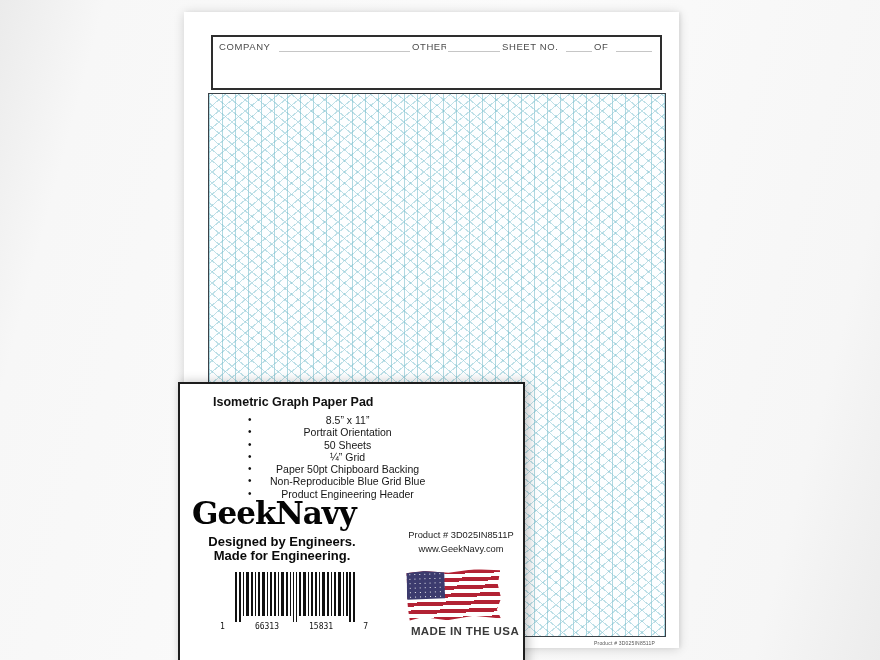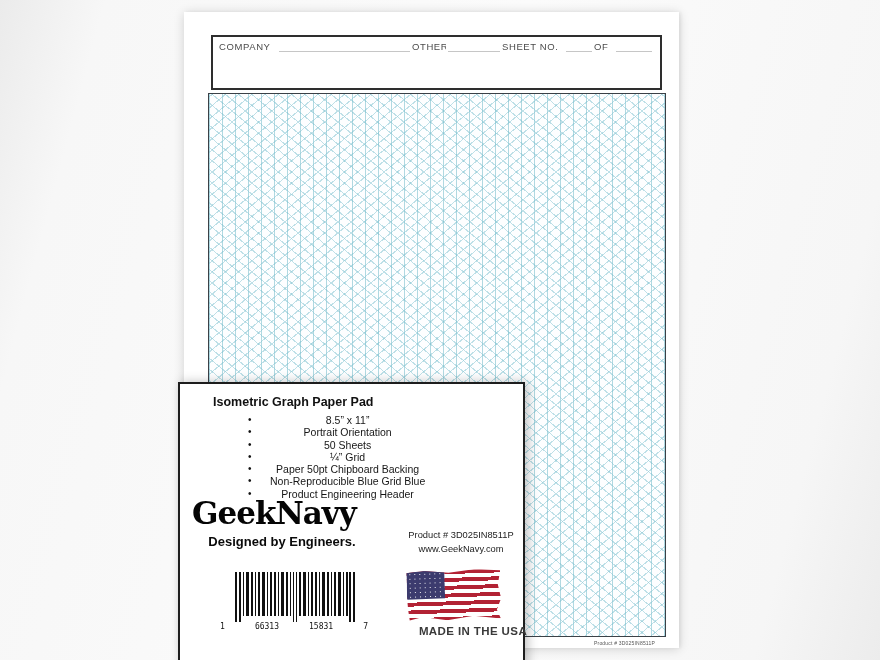--- a/index.html
+++ b/index.html
@@ -88,21 +88,21 @@
     clip-path:polygon(0% 3%, 18% 0%, 45% 5%, 72% 0%, 100% 4%, 97% 32%, 100% 60%, 95% 82%, 99% 100%, 70% 93%, 42% 100%, 16% 92%, 2% 98%, 0% 65%);
     background:repeating-linear-gradient(180deg,#B22234 0 3.9px,#ffffff 3.9px 7.8px);
   }
   .canton{
     position:absolute;left:0;top:0;width:40%;height:55%;
     background-color:#3C3B6E;
     background-image:radial-gradient(#ffffff 0.8px, transparent 1px);
     background-size:5px 4.5px;background-position:1px 1px;
   }
   .made-usa{
-    position:absolute;left:228px;top:241px;width:130px;text-align:center;
+    position:absolute;left:220px;top:241px;width:130px;text-align:center;
     font-size:11.5px;font-weight:bold;color:#3a3a3a;letter-spacing:0.4px;white-space:nowrap;
   }
 </style>
 </head>
 <body>
 
 <div class="scene">
 
   <div class="pad">
 
@@ -135,20 +135,21 @@
       <li>¼” Grid</li>
       <li>Paper 50pt Chipboard Backing</li>
       <li>Non-Reproducible Blue Grid Blue</li>
       <li>Product Engineering Header</li>
     </ul>
 
     <div class="brand">GeekNavy</div>
 
     <div class="taglines">
       <div>Designed by Engineers.</div>
+      <div>Made for Engineering.</div>
     </div>
 
     <div class="prod-info">
       <div>Product # 3D025IN8511P</div>
       <div>www.GeekNavy.com</div>
     </div>
 
     <div class="barcode-wrap">
       <svg width="120" height="50" viewBox="0 0 120 50">
         <g fill="#111">

